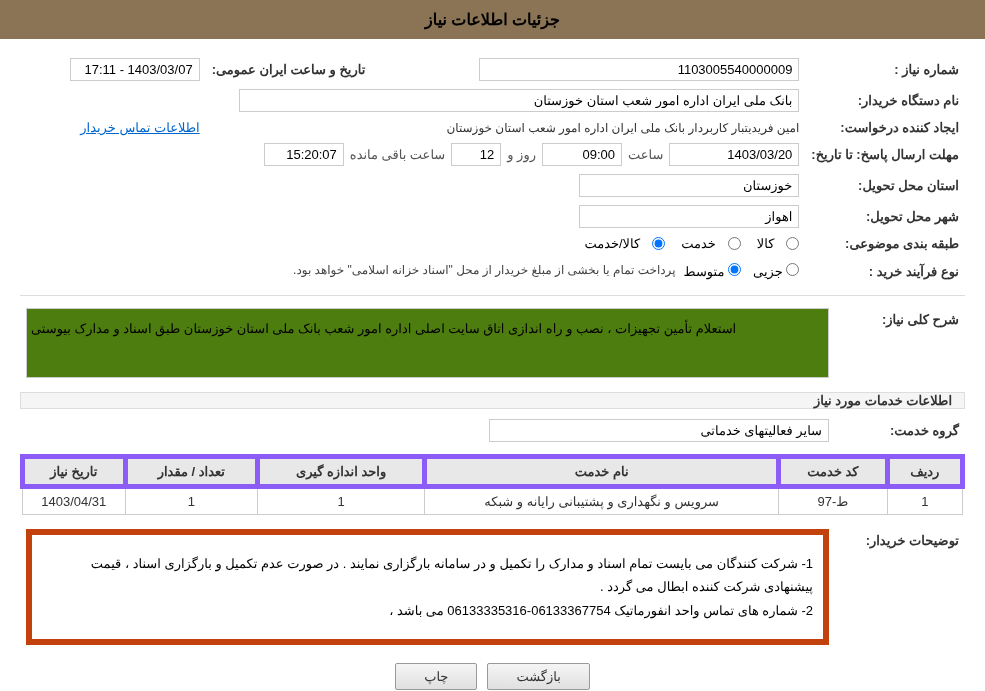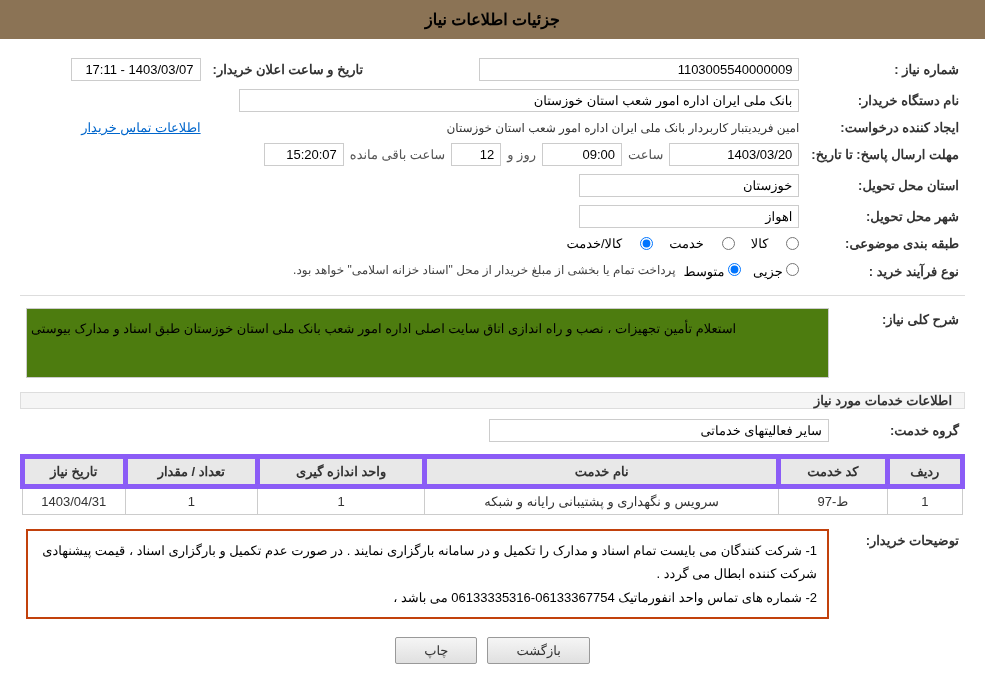--- a/index.html
+++ b/index.html
@@ -75,21 +75,21 @@
     }
     .radio-group {
       display: flex;
       gap: 16px;
       align-items: center;
       direction: rtl;
     }
     .radio-group label {
       display: flex;
       align-items: center;
-      gap: 18px;
+      gap: 12px;
       cursor: pointer;
     }
     .process-row {
       display: flex;
       align-items: flex-start;
       gap: 8px;
       direction: rtl;
       padding: 4px 0;
     }
     .process-options {
@@ -138,22 +138,22 @@
       color: #333;
     }
     .service-table td {
       border: 1px solid #ccc;
       padding: 5px 0;
       text-align: center;
       color: #333;
     }
     .service-table tr:nth-child(even) { background: #fafafa; }
     .notes-box {
-      border: 2px solid #c2410c;
-      padding: 8px 10px;
+      border: 6px solid #c2410c;
+      padding: 17px 10px;
       background: #fff;
       direction: rtl;
       text-align: right;
       font-size: 13px;
       line-height: 1.8;
       width: 100%;
       min-height: 65px;
     }
     .button-row {
       text-align: center;
@@ -190,21 +190,21 @@
   <div class="content-area">
 
     <table class="form-table">
 
       <tbody>
           <tr>
         <td class="label-cell">شماره نیاز :</td>
         <td class="input-cell">
           <input type="text" class="text-input input-wide" readonly="" value="1103005540000009" style="">
         </td>
-        <td class="label-cell" style="width:160px">تاریخ و ساعت اعلان خریدار:</td>
+        <td class="label-cell" style="width:160px">تاریخ و ساعت ایران عمومی:</td>
         <td class="input-cell">
           <input type="text" class="text-input input-date" readonly="" value="1403/03/07 - 17:11" style="">
         </td>
       </tr>
 
       <tr>
         <td class="label-cell">نام دستگاه خریدار:</td>
         <td class="input-cell" colspan="3">
           <input type="text" class="text-input" style="width: 560px;" readonly="" value="بانک ملی ایران اداره امور شعب استان خوزستان">
         </td>

